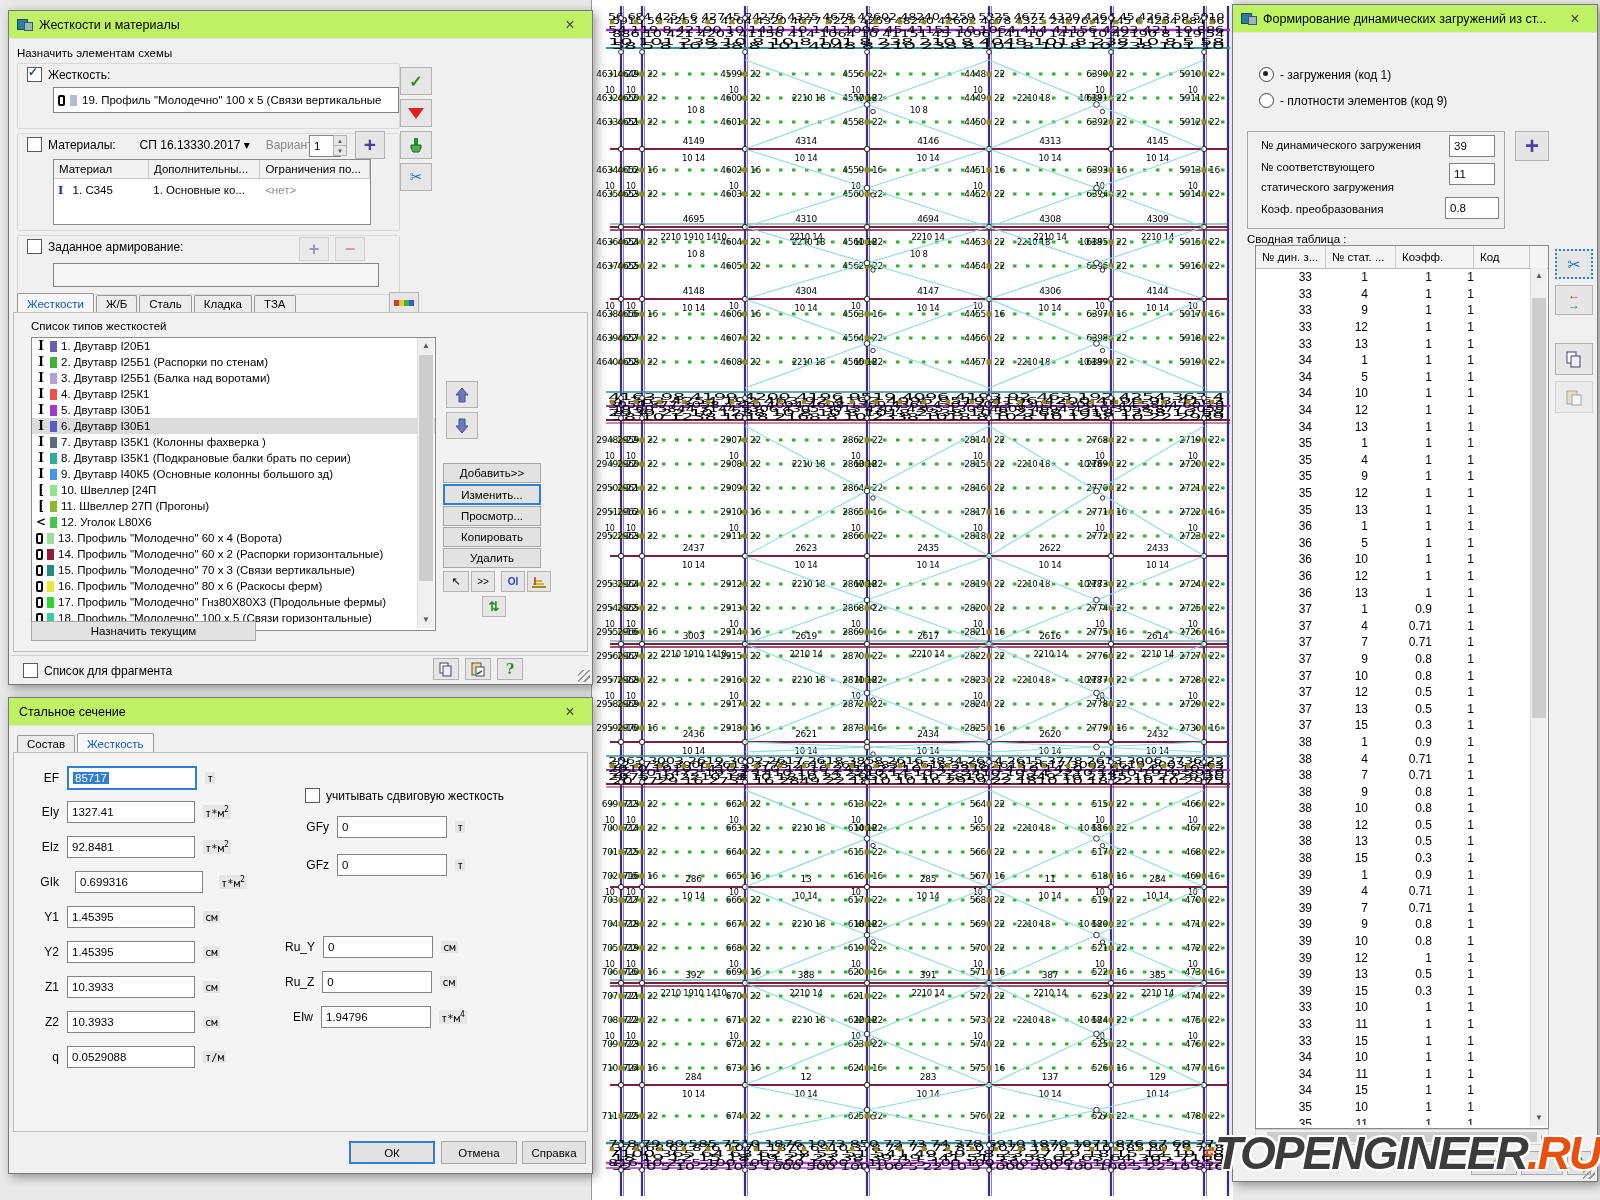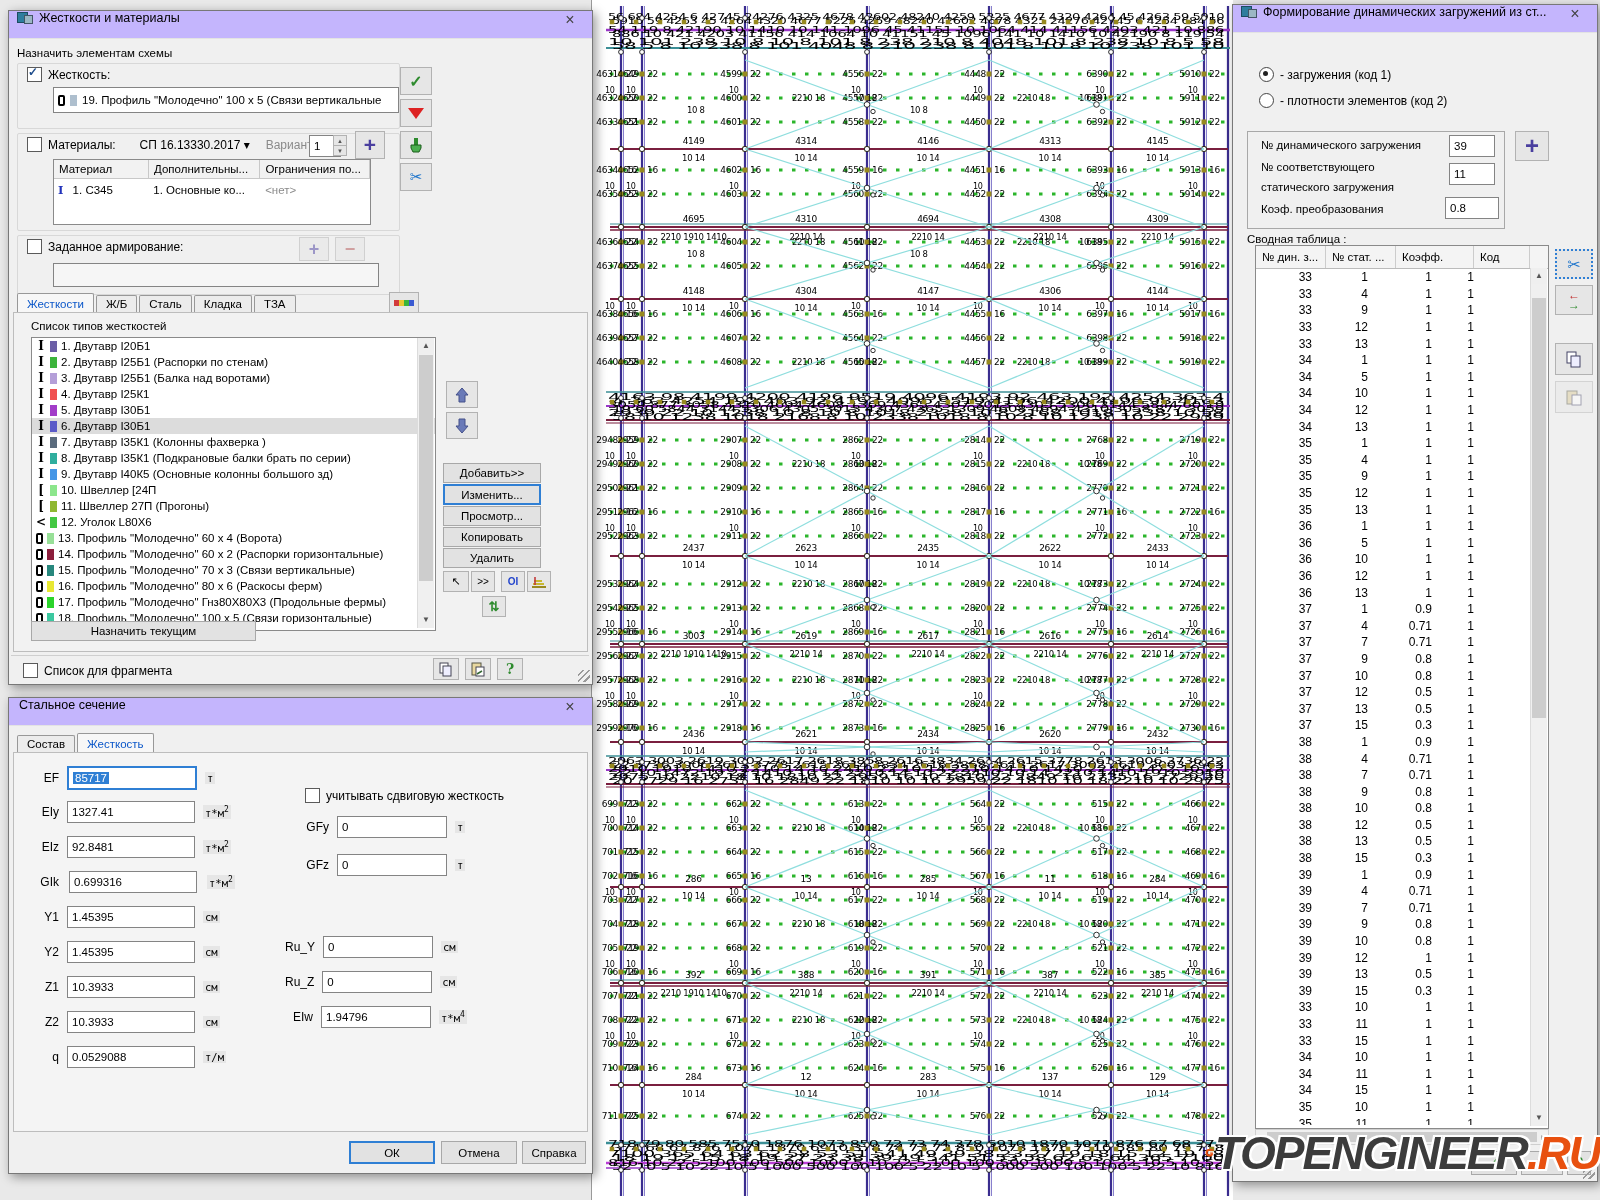--- a/index.html
+++ b/index.html
@@ -1,19 +1,19 @@
 <!DOCTYPE html>
 <html><head>
 <meta charset="utf-8">
 <style>
   html,body{margin:0;padding:0}
   body{width:1600px;height:1200px;background:#e9e9e9;font-family:"Liberation Sans",sans-serif;
        font-size:12px;color:#000;position:relative;overflow:hidden}
   .win{position:absolute;background:#f0f0f0;border:1px solid #787878;box-shadow:3px 3px 10px rgba(0,0,0,.4)}
-  .titlebar{height:27px;background:#c4b5fd;display:flex;align-items:flex-start;padding:0 8px;border-bottom:1px solid #e3e3e3}
+  .titlebar{height:27px;background:#bef264;display:flex;align-items:center;padding:0 8px;border-bottom:1px solid #e3e3e3}
   .tb-ico{width:15px;height:13px;position:relative;flex:none}
   .tb-ico i{position:absolute;display:block}
   .tb-ico .a{left:0;top:1px;width:9px;height:9px;background:#2e7d9e;border:1px solid #1c4c62}
   .tb-ico .b{left:7px;top:4px;width:7px;height:7px;background:#9bb7c4;border:1px solid #456}
   .tb-title{margin-left:7px;flex:1;font-size:12.5px;white-space:nowrap;overflow:hidden}
   .tb-close{width:28px;text-align:center;font-size:16px;color:#444;flex:none;cursor:pointer}
   .grp{position:absolute;border:1px solid #d8d8d8;border-radius:2px}
   .grp>.cap{position:absolute;top:-8px;left:8px;background:#f0f0f0;padding:0 4px;font-size:11.5px;white-space:nowrap}
   .cb{width:13px;height:13px;border:1px solid #5a5a5a;background:#fff;display:inline-block;flex:none;position:relative;vertical-align:-2px}
   .cb .m{position:absolute;left:0;top:-3px;font-size:12px;font-weight:bold;color:#1f4e8c}
@@ -1779,21 +1779,21 @@
         </span>
         <span class="unit">т*м<sup>2</sup></span>
       </div>
       <div style="position: absolute; left: 22px; top: 138px; display: flex; align-items: center; gap: 8px;">
         <span style="min-width: 28px; text-align: right;">EIz</span>
         <span class="inp" style="width: 118px; height: 20px;">
           <span>92.8481</span>
         </span>
         <span class="unit">т*м<sup>2</sup></span>
       </div>
-      <div style="position: absolute; left: 22px; top: 173px; display: flex; align-items: center; gap: 10px;">
+      <div style="position: absolute; left: 22px; top: 173px; display: flex; align-items: center; gap: 16px;">
         <span style="min-width: 28px; text-align: right;">GIk</span>
         <span class="inp" style="width: 118px; height: 20px;">
           <span>0.699316</span>
         </span>
         <span class="unit">т*м<sup>2</sup></span>
       </div>
       <div style="position: absolute; left: 22px; top: 208px; display: flex; align-items: center; gap: 8px;">
         <span style="min-width: 28px; text-align: right;">Y1</span>
         <span class="inp" style="width: 118px; height: 20px;">
           <span>1.45395</span>
@@ -1887,21 +1887,21 @@
       </span>
     <span class="tb-title">Формирование динамических загружений из ст...</span>
     <span class="tb-close">×</span>
   </div>
   <div class="row" style="left:26px;top:62px">
     <span class="radio on"></span>
     <span>- загружения (код 1)</span>
   </div>
   <div class="row" style="left:26px;top:88px">
     <span class="radio"></span>
-    <span>- плотности элементов (код 2)</span>
+    <span>- плотности элементов (код 9)</span>
   </div>
 
   <div style="position:absolute;left:14px;top:126px;width:256px;height:96px;border:1px solid #a8a8a8"></div>
   <div class="lbl" style="left:28px;top:134px">№  динамического загружения</div>
   <div class="inp" style="position:absolute;left:216px;top:130px;width:36px;height:20px">
       <span>39</span>
     </div>
   <div class="lbl" style="left:28px;top:156px">№ соответствующего</div>
   <div class="lbl" style="left:28px;top:176px">статического загружения</div>
   <div class="inp" style="position:absolute;left:216px;top:158px;width:36px;height:20px">

